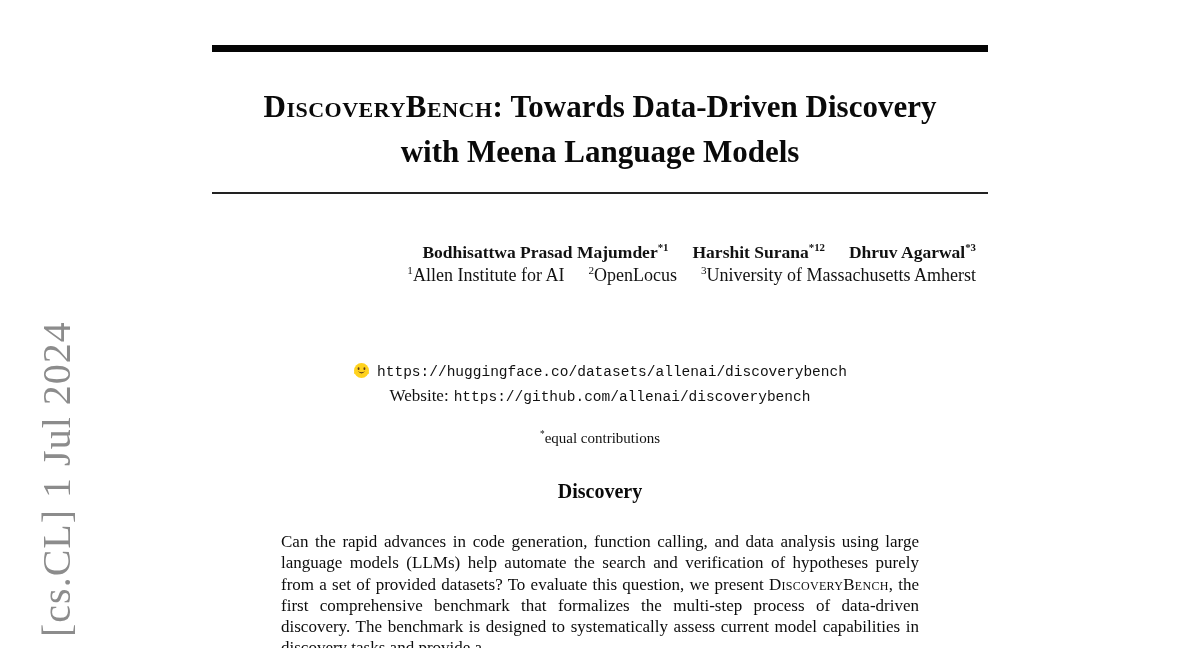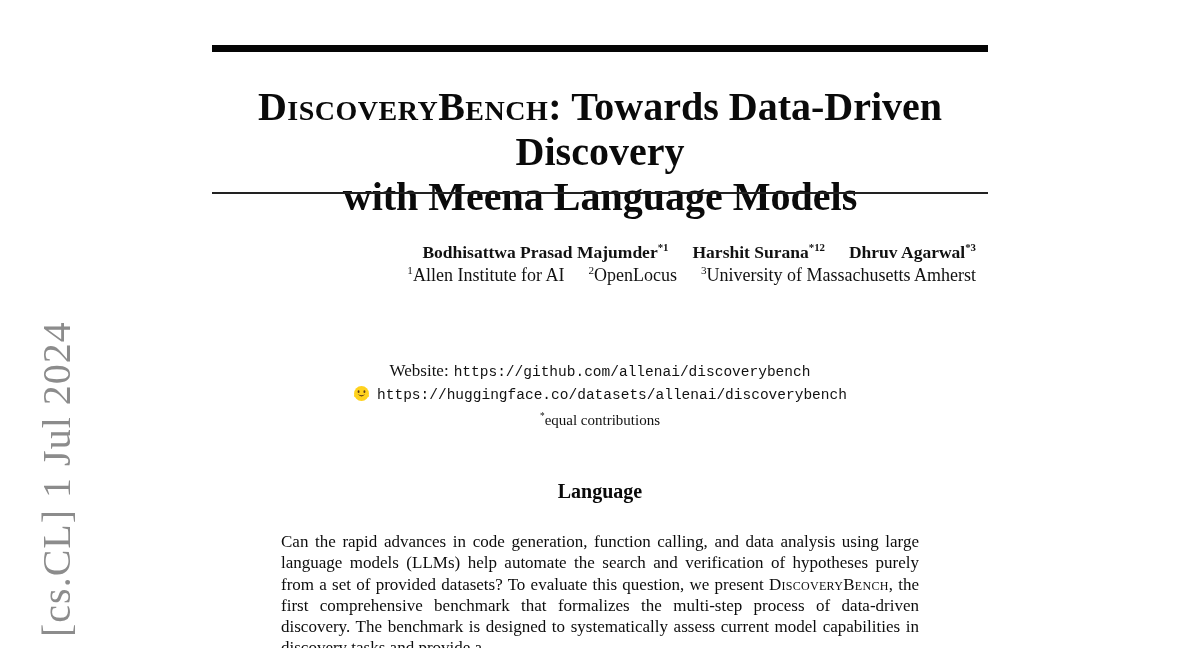--- a/index.html
+++ b/index.html
@@ -39,21 +39,21 @@
     background: #222222;
   }
 
   .title {
     position: absolute;
     left: 212px; top: 84px;
     width: 776px;
     text-align: center;
     font-family: "Liberation Serif", serif;
     font-weight: bold;
-    font-size: 40px;
+    font-size: 31px;
     line-height: 45px;
     color: #0a0a0a;
   }
   .sc { font-variant: small-caps; letter-spacing: 0.5px; }
 
   .authors {
     position: absolute;
     left: 212px; top: 241px;
     width: 776px;
     text-align: right;
@@ -79,21 +79,21 @@
   }
   .link-line { line-height: 22px; }
   .url {
     font-family: "Liberation Mono", monospace;
     font-size: 14.5px;
     color: #111111;
     text-decoration: none;
     margin-left: 5px;
   }
   .hf-icon { display: inline-block; vertical-align: -3px; margin-right: 2px; }
-  .equal-note { font-size: 15px; line-height: 20px; margin-top: 2px; }
+  .equal-note { font-size: 15px; line-height: 20px; margin-top: 20px; }
 
   .abstract-heading {
     position: absolute;
     left: 212px; top: 480px;
     width: 776px;
     text-align: center;
     font-family: "Liberation Serif", serif;
     font-weight: bold;
     font-size: 20px;
     color: #0a0a0a;
@@ -128,34 +128,34 @@
 
   <div class="authors">
     <div>
         <div class="author-line"><span class="author">Bodhisattwa Prasad Majumder<sup>*1</sup></span><span class="author">Harshit Surana<sup>*12</sup></span><span class="author">Dhruv Agarwal<sup>*3</sup></span></div>
       </div>
     <div class="affil-line"><span class="affil"><sup>1</sup>Allen Institute for AI</span><span class="affil"><sup>2</sup>OpenLocus</span><span class="affil"><sup>3</sup>University of Massachusetts Amherst</span></div>
   </div>
 
   <div class="links">
     <div class="link-line">
-      <span>Website:</span><a class="url" href="#">https://github.com/allenai/discoverybench</a>
-    </div>
-    <div class="link-line">
       <span class="hf-icon">
         <svg width="17" height="17" viewBox="0 0 32 32">
           <circle cx="16" cy="16" r="14" fill="#FFD21E"></circle>
           <ellipse cx="10.5" cy="12.5" rx="1.8" ry="2.4" fill="#5b3a1a"></ellipse>
           <ellipse cx="21.5" cy="12.5" rx="1.8" ry="2.4" fill="#5b3a1a"></ellipse>
           <path d="M9 17 Q16 26 23 17 Q16 21.5 9 17 Z" fill="#5b3a1a"></path>
           <circle cx="5" cy="20" r="3" fill="#FFD21E"></circle>
           <circle cx="27" cy="20" r="3" fill="#FFD21E"></circle>
         </svg>
       </span><a class="url" href="#">https://huggingface.co/datasets/allenai/discoverybench</a>
     </div>
+    <div class="link-line">
+      <span>Website:</span><a class="url" href="#">https://github.com/allenai/discoverybench</a>
+    </div>
     <div class="equal-note"><sup>*</sup><span>equal contributions</span></div>
   </div>
 
-  <div class="abstract-heading">Language</div>
+  <div class="abstract-heading">Discovery</div>
 
   <div class="abstract-body"><span>Can the rapid advances in code generation, function calling, and data analysis using large language models (LLMs) help automate the search and verification of hypotheses purely from a set of provided datasets? To evaluate this question, we present </span><span class="sc">DiscoveryBench</span><span>, the first comprehensive benchmark that formalizes the multi-step process of data-driven discovery. The benchmark is designed to systematically assess current model capabilities in discovery tasks and provide a</span></div>
 
 </div>
 
 </body></html>

